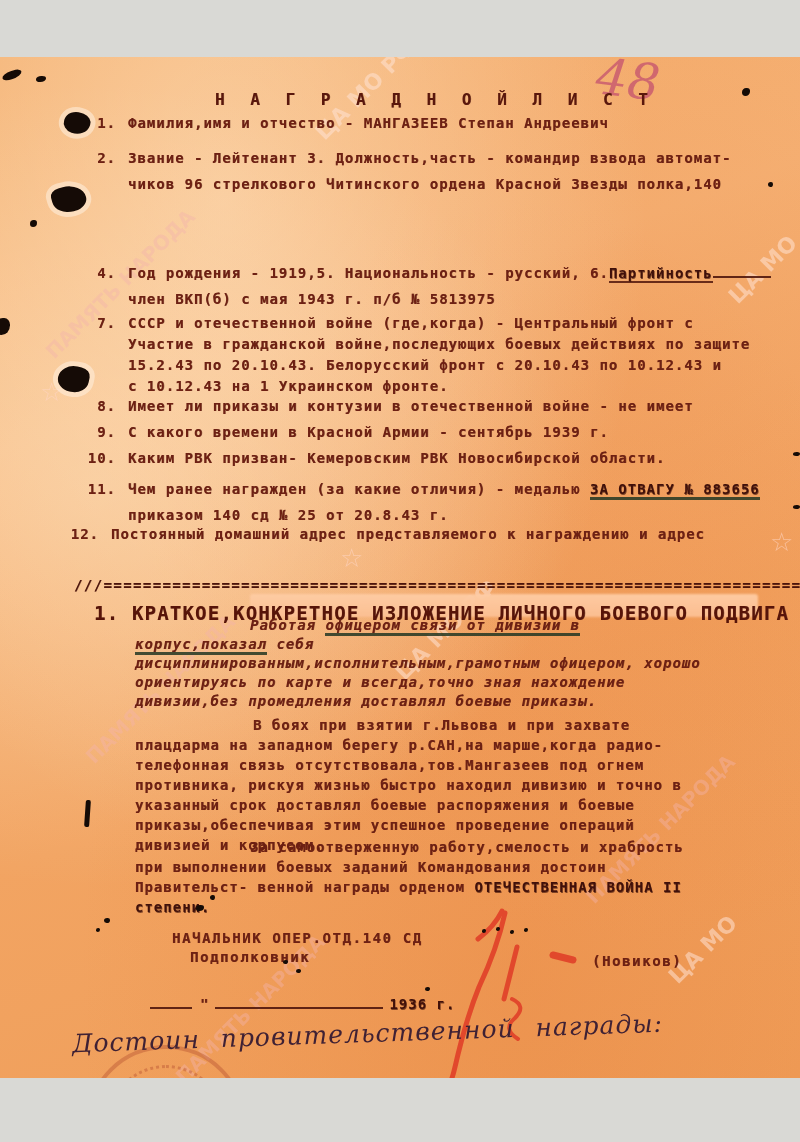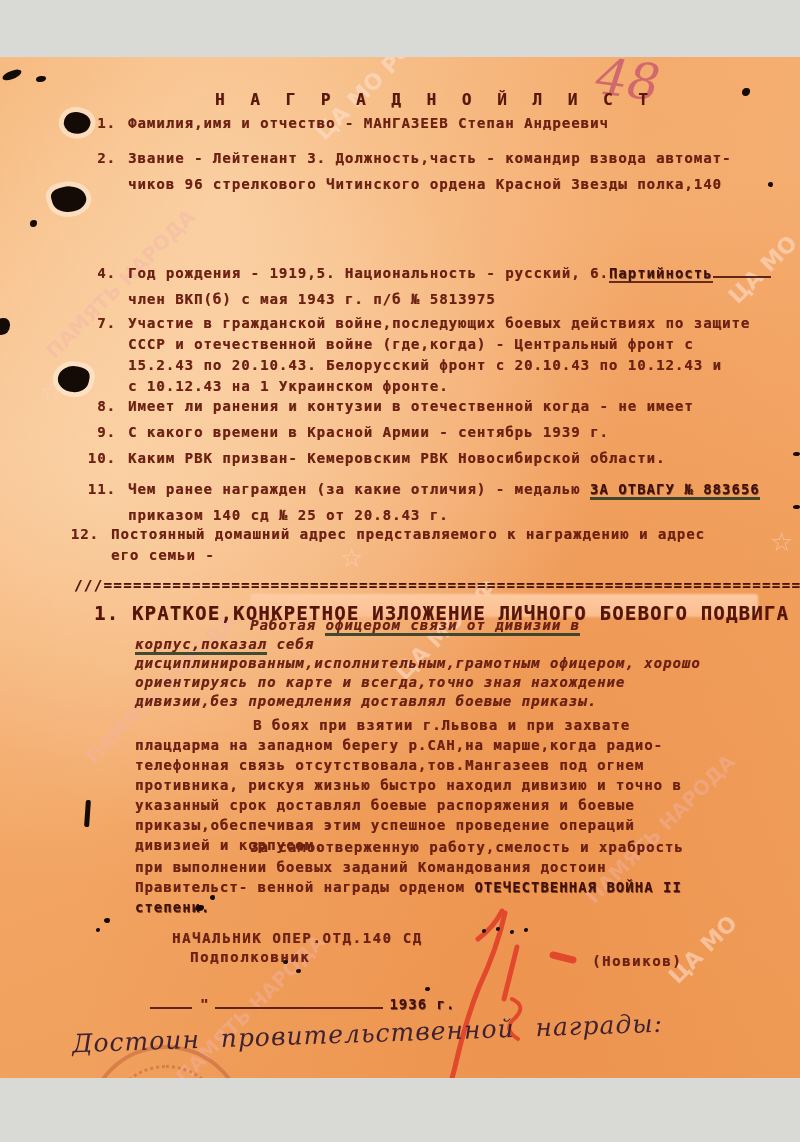--- a/index.html
+++ b/index.html
@@ -90,30 +90,30 @@
       <span style="display:block;">
         <span>Год рождения - 1919,5. Национальность - русский, 6.</span><span class="strong ul-maroon">Партийность</span><span class="blank" style="width:58px;"></span>
       </span>
       <span style="display:block;">член ВКП(б) с мая 1943 г. п/б № 5813975</span>
     </span>
   </div>
 
   <div class="abs tw item lh21" style="left:72px;top:256px;right:0;">
     <span class="num">7.</span>
     <span class="body">
+      <span style="display:block;">СССР и отечественной войне (где,когда) - Центральный фронт с</span>
       <span style="display:block;">Участие в гражданской войне,последующих боевых действиях по защите</span>
-      <span style="display:block;">СССР и отечественной войне (где,когда) - Центральный фронт с</span>
       <span style="display:block;">15.2.43 по 20.10.43. Белорусский фронт с 20.10.43 по 10.12.43 и</span>
       <span style="display:block;">с 10.12.43 на 1 Украинском фронте.</span>
     </span>
   </div>
 
   <div class="abs tw item" style="left:72px;top:341px;right:20px;">
     <span class="num">8.</span>
-    <span class="body">Имеет ли ранения и контузии в отечественной когда   - не имеет</span>
+    <span class="body">Имеет ли приказы и контузии в отечественной войне   - не имеет</span>
   </div>
 
   <div class="abs tw item" style="left:72px;top:367px;right:20px;">
     <span class="num">9.</span>
     <span class="body">С какого времени в Красной Армии - сентябрь 1939 г.</span>
   </div>
 
   <div class="abs tw item" style="left:72px;top:393px;right:20px;">
     <span class="num">10.</span>
     <span class="body">Каким РВК призван- Кемеровским РВК Новосибирской области.</span>
@@ -126,21 +126,20 @@
         <span>Чем ранее награжден (за какие отличия) - медалью </span><span class="strong ul-green">ЗА ОТВАГУ № 883656</span>
       </span>
       <span style="display:block;">приказом 140 сд № 25 от 20.8.43 г.</span>
     </span>
   </div>
 
   <div class="abs tw item lh21" style="left:55px;top:467px;right:20px;">
     <span class="num">12.</span>
     <span class="body">
       <span style="display:block;">Постоянный домашний адрес представляемого к награждению и адрес</span>
-      <span style="display:block;">его семьи -</span>
     </span>
   </div>
   <div class="erased"></div>
 
   <div class="abs tw sep" style="left:74px;top:520px;">///========================================================================</div>
 
   <div class="abs tw heading" style="left:94px;top:545px;">1. КРАТКОЕ,КОНКРЕТНОЕ ИЗЛОЖЕНИЕ ЛИЧНОГО БОЕВОГО ПОДВИГА ИЛИ ЗАСЛУГИ</div>
 
   <div class="abs tw para lh19" style="left:135px;top:559px;width:575px;text-indent:115px;font-style:italic;">
     <span>Работая </span><span class="ul-green">офицером связи от дивизии в корпус,показал</span><span> себя дисциплинированным,исполнительным,грамотным офицером, хорошо ориентируясь по карте и всегда,точно зная нахождение дивизии,без промедления доставлял боевые приказы.</span>

